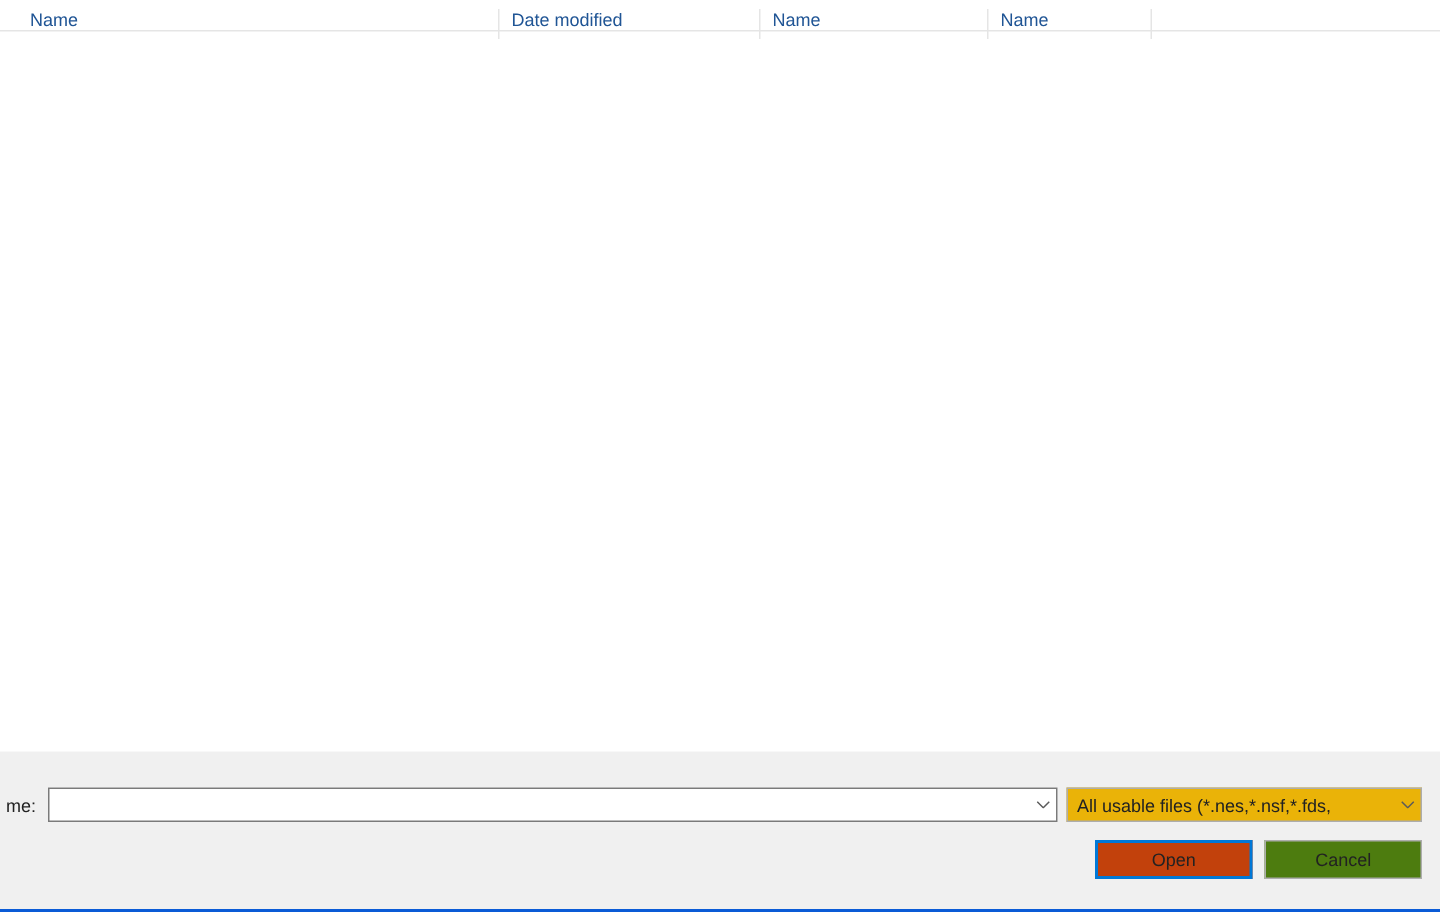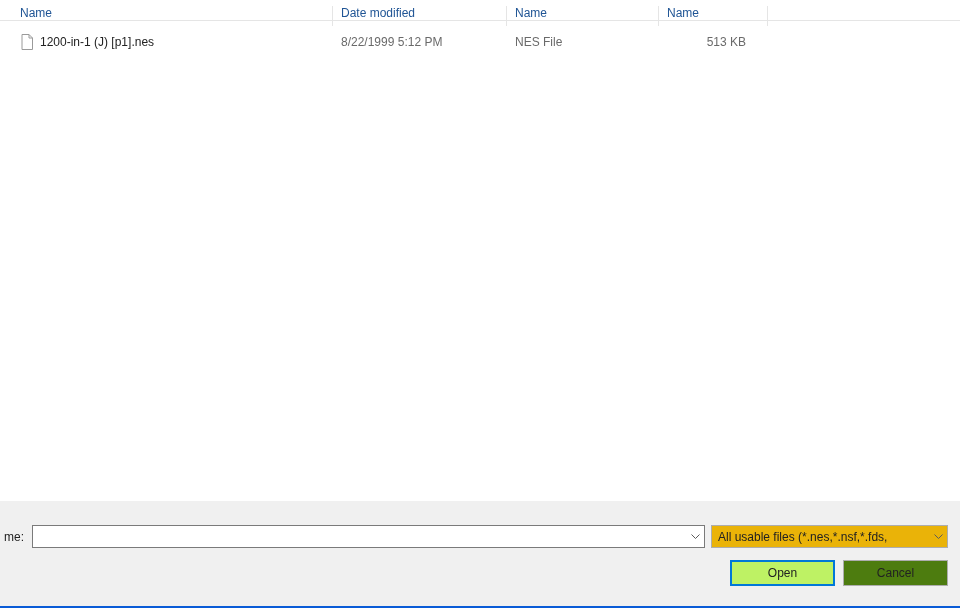--- a/index.html
+++ b/index.html
@@ -179,50 +179,36 @@
       font-size: 12px;
       color: #222;
       display: flex;
       align-items: center;
       justify-content: center;
       cursor: pointer;
       font-family: inherit;
     }
     .dlg-button.default {
       border: 2px solid #0078d7;
-      background: #bef264;
+      background: #c2410c;
     }
     svg { display: block; }
   </style>
 </head>
 <body>
 
 <div class="file-list-area">
   <div class="header-row">
     <div class="header-cell name">Name</div>
     <div class="header-cell date">Date modified</div>
     <div class="header-cell type">Name</div>
     <div class="header-cell size">Name</div>
     <div class="header-cell extra"></div>
   </div>
 
-  <div class="file-row">
-    <div class="file-cell name">
-      <span class="file-icon">
-        <svg width="14" height="16" viewBox="0 0 14 16">
-          <path d="M2 0.5 L9 0.5 L12.5 4 L12.5 15.5 L2 15.5 Z" fill="#ffffff" stroke="#9a9a9a" stroke-width="1"></path>
-          <path d="M9 0.5 L9 4 L12.5 4" fill="none" stroke="#9a9a9a" stroke-width="1"></path>
-        </svg>
-      </span>
-      <span>1200-in-1 (J) [p1].nes</span>
-    </div>
-    <div class="file-cell date">8/22/1999 5:12 PM</div>
-    <div class="file-cell type">NES File</div>
-    <div class="file-cell size">513 KB</div>
-  </div>
 </div>
 
 <div class="bottom-panel">
   <div class="filename-row">
     <div class="filename-label">me:</div>
     <div class="filename-input-wrap">
       <input class="filename-input" type="text" value="" style="">
       <div class="combo-caret">
         <svg width="9" height="5" viewBox="0 0 9 5">
           <path d="M0.5 0.5 L4.5 4.5 L8.5 0.5" fill="none" stroke="#5b5b5b" stroke-width="1"></path>

